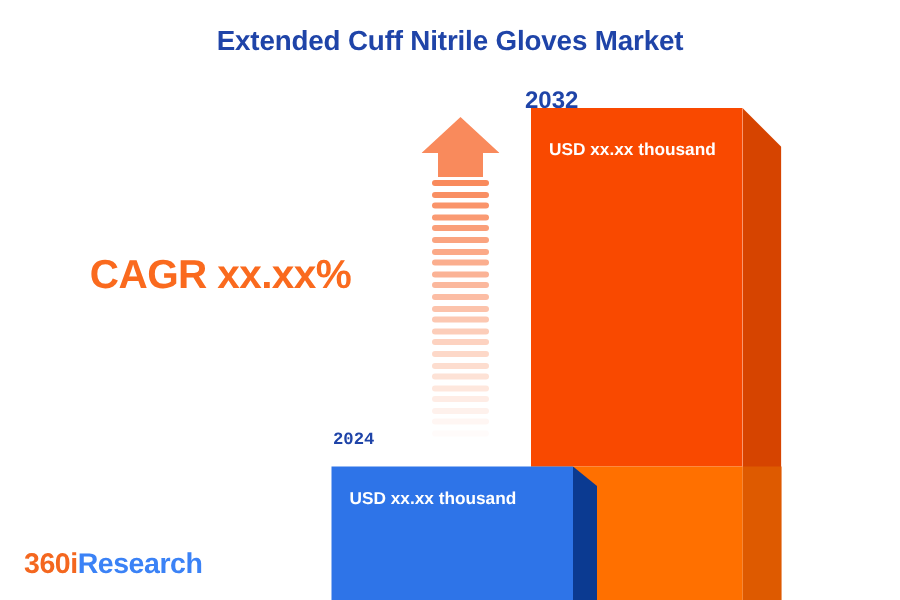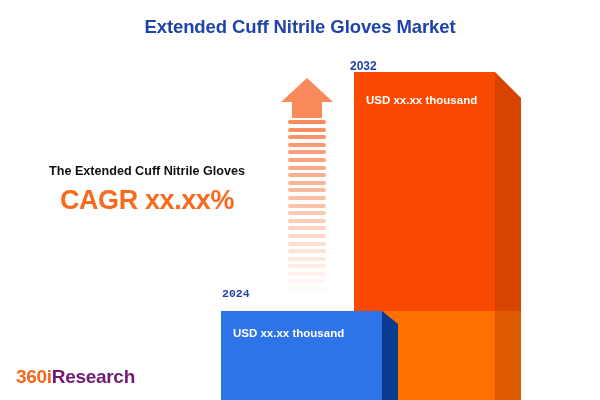--- a/index.html
+++ b/index.html
@@ -75,21 +75,21 @@
     top: 94px;
     font-size: 11.5px;
     font-weight: bold;
     color: #ffffff;
     white-space: nowrap;
   }
   #bar-2032-label {
     position: absolute;
     left: 350px;
     top: 59px;
-    font-size: 12px;
+    font-size: 16px;
     font-weight: bold;
     color: #1f44a8;
   }
 
   
   #bar-2024-side {
     position: absolute;
     left: 382px;
     top: 311px;
     width: 16px;
@@ -180,21 +180,21 @@
   
   #logo {
     position: absolute;
     left: 16px;
     top: 366px;
     font-size: 19px;
     font-weight: bold;
     letter-spacing: -0.3px;
   }
   #logo-360i { color: #f4671f; text-align: right; }
-  #logo-research { color: #701a75; }
+  #logo-research { color: #3b82f6; }
 </style>
 </head>
 <body>
 
 <div id="canvas">
 
   <div id="chart-title">Extended Cuff Nitrile Gloves Market</div>
 
   <div id="bar-2032-label">2032</div>
 
@@ -235,21 +235,20 @@
         <div class="arrow-stripe" style="background: rgba(249, 138, 92, 0.25);"></div>
         <div class="arrow-stripe" style="background: rgba(249, 138, 92, 0.208);"></div>
         <div class="arrow-stripe" style="background: rgba(249, 138, 92, 0.16);"></div>
         <div class="arrow-stripe" style="background: rgba(249, 138, 92, 0.118);"></div>
         <div class="arrow-stripe" style="background: rgba(249, 138, 92, 0.075);"></div>
         <div class="arrow-stripe" style="background: rgba(249, 138, 92, 0.03);"></div>
       </div>
   </div>
 
   <div id="callout">
-    <div class="callout-line">The Extended Cuff Nitrile Gloves</div>
     <div id="callout-cagr">CAGR xx.xx%</div>
   </div>
 
   <div id="logo">
     <span id="logo-360i">360i</span><span id="logo-research">Research</span>
   </div>
 
 </div>
 
 </body></html>

